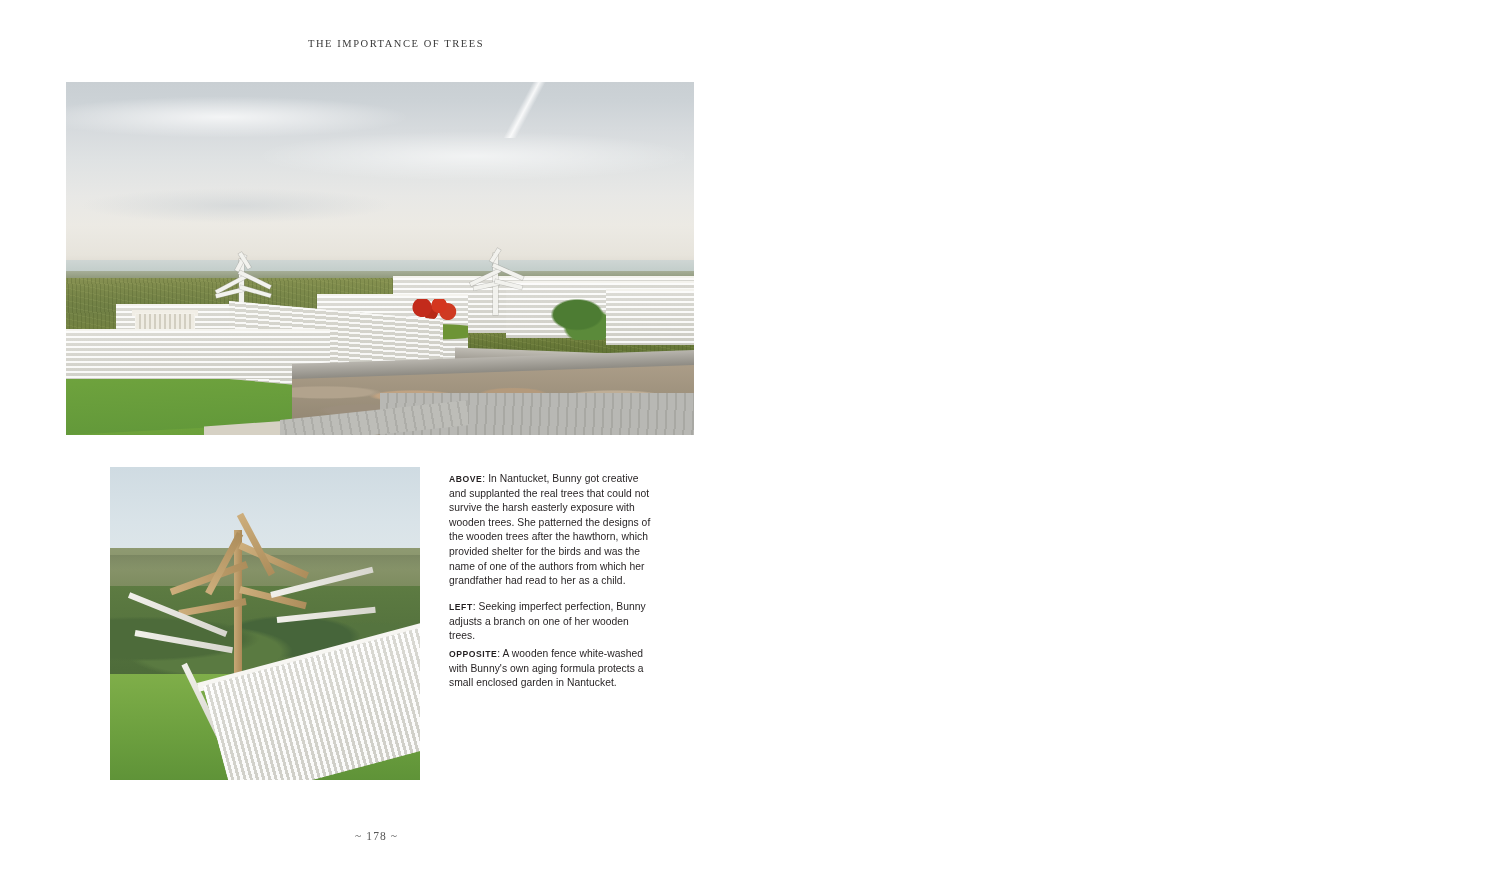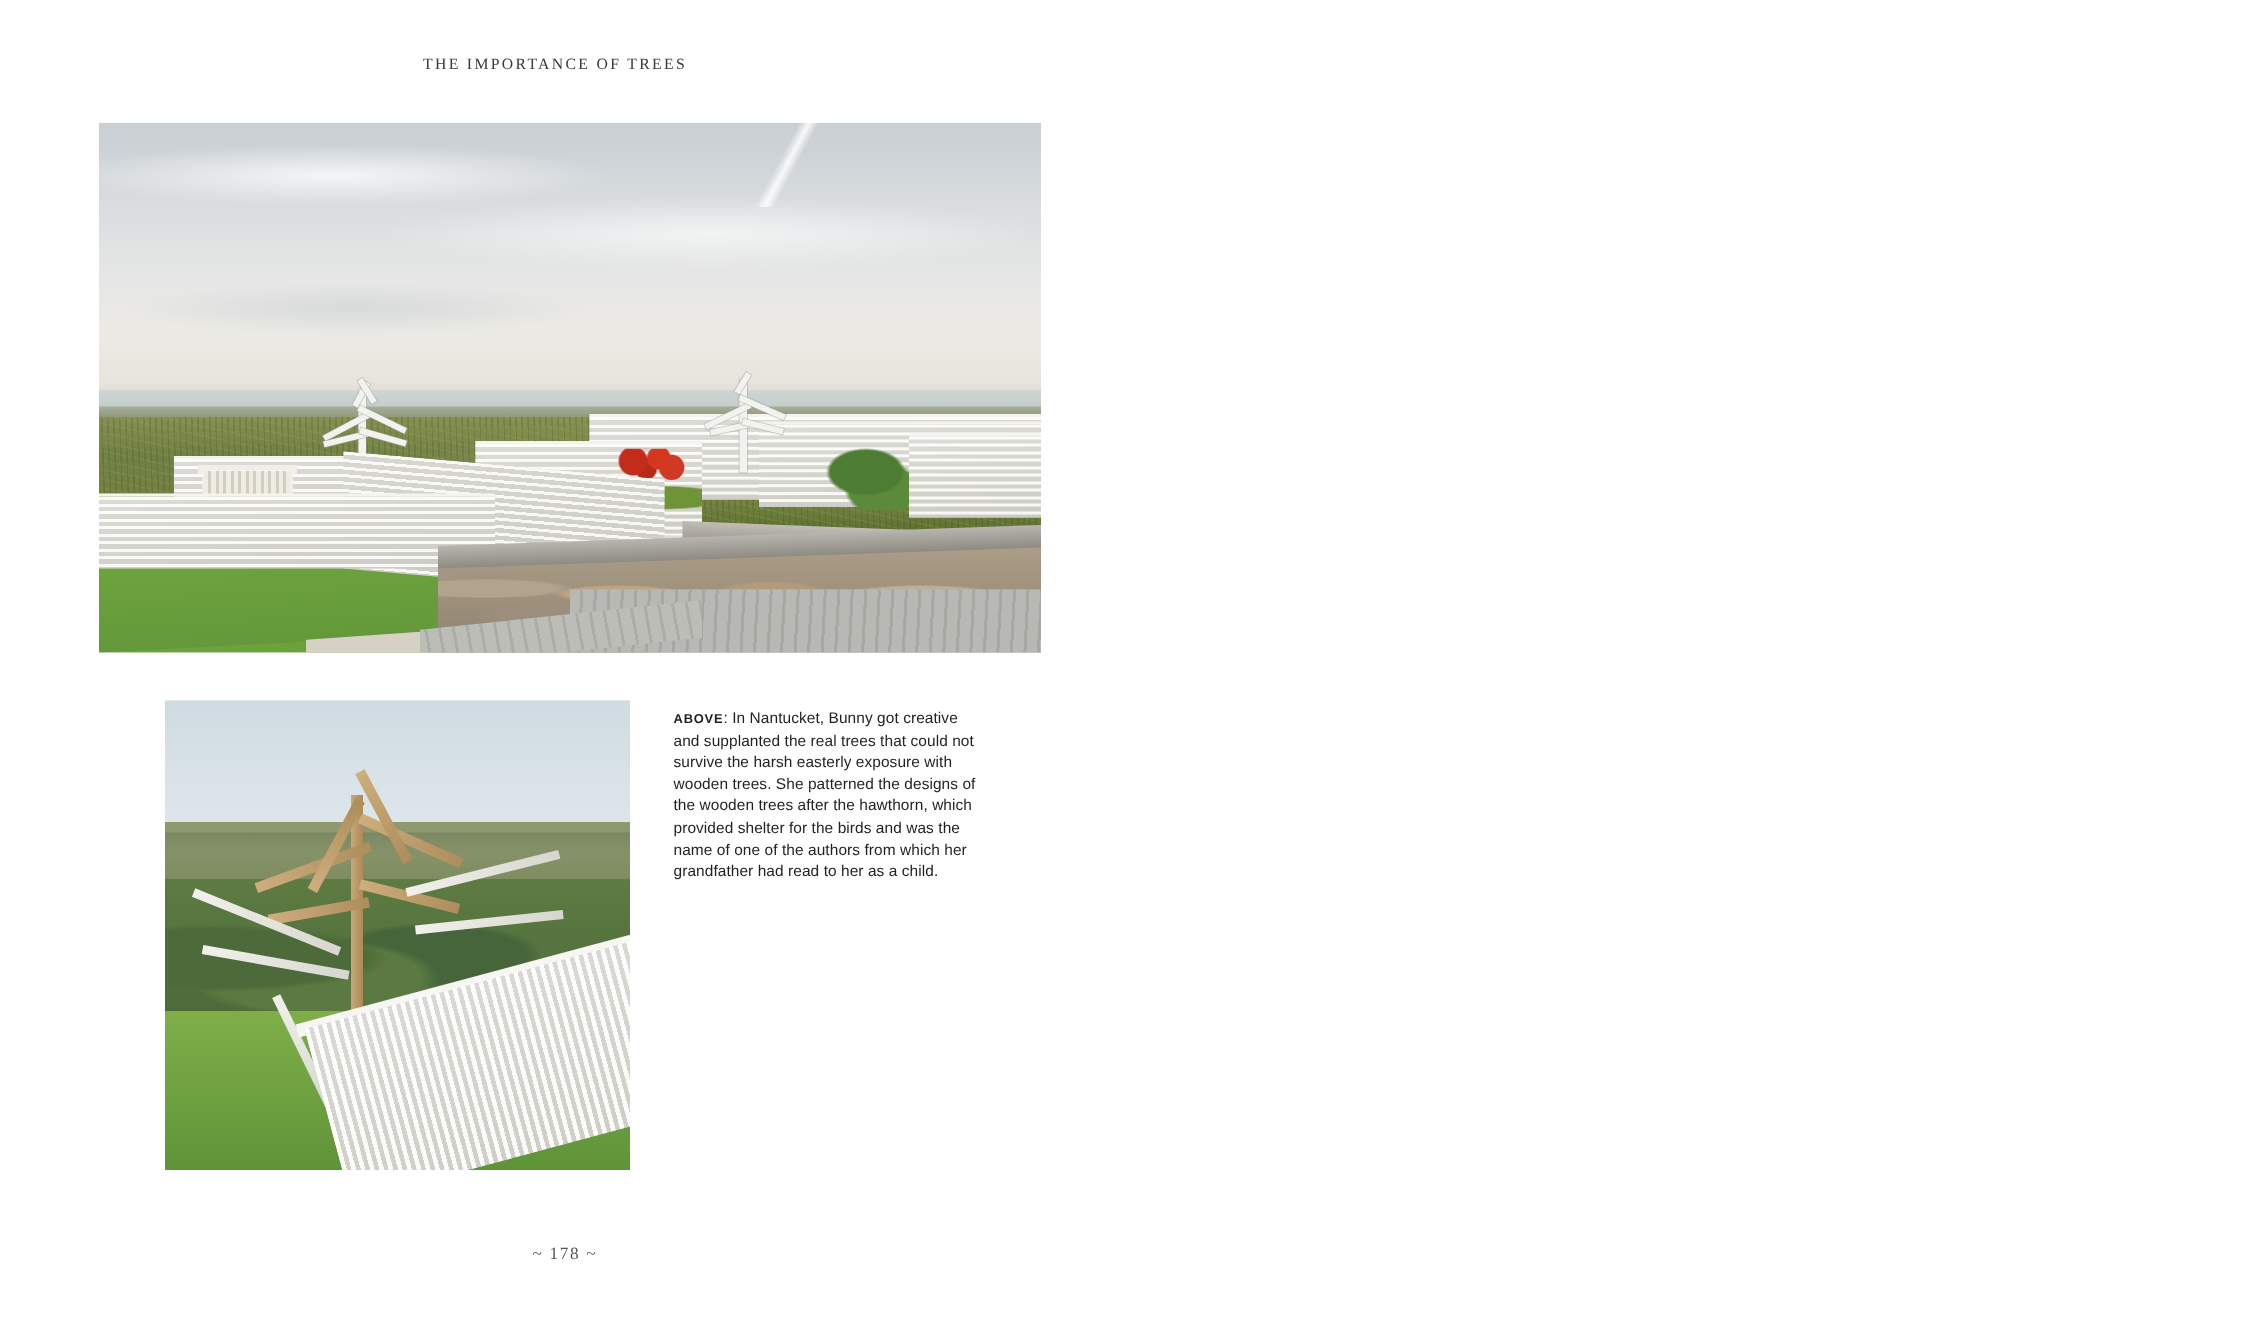--- a/index.html
+++ b/index.html
@@ -23,21 +23,21 @@
   .running-head {
     position: absolute;
     top: 38px;
     font-family: "Liberation Serif", serif;
     font-size: 10.5px;
     letter-spacing: 1.55px;
     color: #3a3a3a;
     white-space: nowrap;
     font-weight: 400;
   }
-  .rh-left  { left: 282px; }
+  .rh-left  { left: 308px; }
 
   .folio {
     position: absolute;
     bottom: 40px;
     font-family: "Liberation Serif", serif;
     font-size: 11.5px;
     letter-spacing: 1.1px;
     color: #555;
     white-space: nowrap;
   }
@@ -462,21 +462,27 @@
       </div>
 
       <div class="layer p2-fence-top"></div>
       <div class="layer p2-fence"></div>
     </div>
 
     <div class="caption" id="caption-above">
       <p><span class="cap-lead">ABOVE</span><span>: In Nantucket, Bunny got creative and supplanted the real trees that could not survive the harsh easterly exposure with wooden trees. She patterned the designs of the wooden trees after the hawthorn, which provided shelter for the birds and was the name of one of the authors from which her grandfather had read to her as a child.</span></p>
     </div>
 
-
+    <div class="caption" id="caption-left">
+      <p><span class="cap-lead">LEFT</span><span>: Seeking imperfect perfection, Bunny adjusts a branch on one of her wooden trees.</span></p>
+    </div>
+
+    <div class="caption" id="caption-opposite">
+      <p><span class="cap-lead">OPPOSITE</span><span>: A wooden fence white-washed with Bunny's own aging formula protects a small enclosed garden in Nantucket.</span></p>
+    </div>
 
     <div class="folio folio-left">~ 178 ~</div>
   </div>
 
   <div class="page page-right">
 
     
 
     
 

